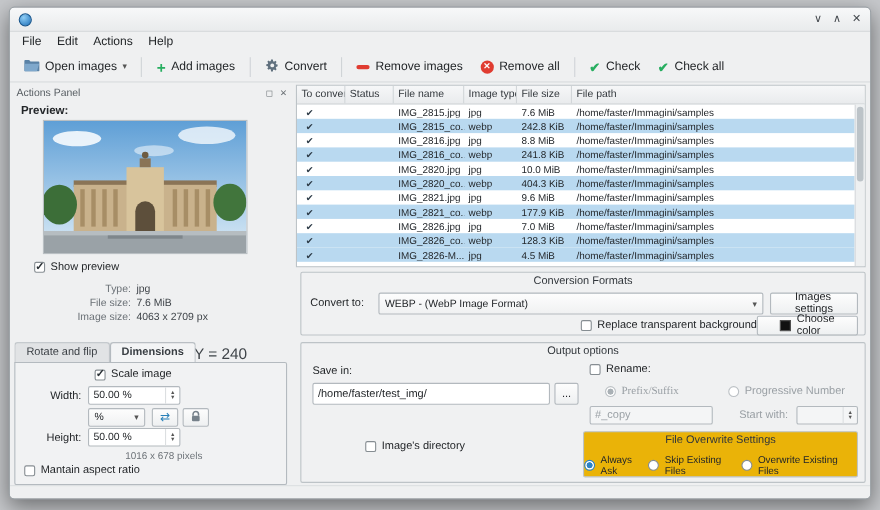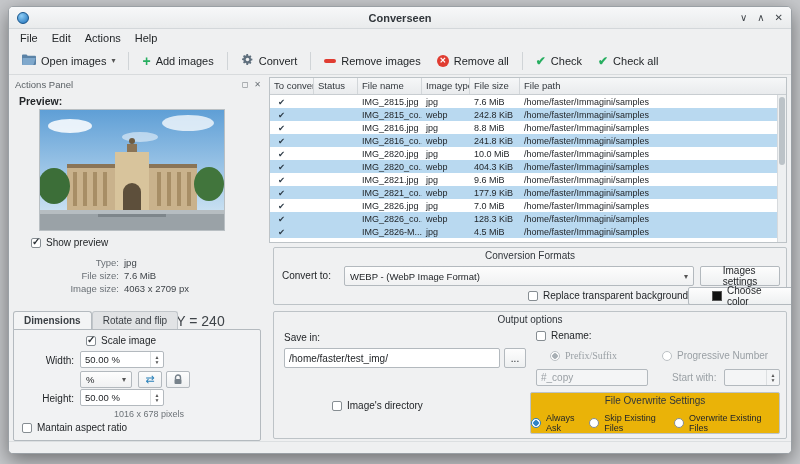--- a/index.html
+++ b/index.html
@@ -99,21 +99,20 @@
   .statusbar { position:absolute; left:0; right:0; bottom:0; height:12px; background:#eff0f1; border-top:1px solid #dcdfe1; }
   .splitter { position:absolute; left:256px; top:70px; width:4px; height:366px; }
 </style>
 </head>
 <body>
 
 <div class="window">
 
   <div class="titlebar">
     <div class="appicon"></div>
-    <div class="wtitle">Converseen</div>
     <div class="wbtns">
       <span class="wbtn">∨</span>
       <span class="wbtn">∧</span>
       <span class="wbtn">✕</span>
     </div>
   </div>
 
   <div class="menubar">
     <span class="menuitem">File</span>
     <span class="menuitem">Edit</span>
@@ -224,22 +223,22 @@
     <span class="iv">jpg</span>
     <span class="il">File size:</span>
     <span class="iv">7.6 MiB</span>
     <span class="il">Image size:</span>
     <span class="iv">4063 x 2709 px</span>
     <span class="il res">Image resolution:</span>
     <span class="iv res">X = 240 Y = 240</span>
   </div>
 
   <div class="tabs">
+    <div class="tab">Rotate and flip</div>
     <div class="tab active">Dimensions</div>
-    <div class="tab">Rotate and flip</div>
   </div>
 
   <div class="tabpanel">
     <div class="cb checked" style="position:absolute;left:72px;top:5px;">
       <span class="box"></span>
       <span>Scale image</span>
     </div>
 
     <span class="flabel" style="left:8px;top:25px;width:52px;text-align:right;display:inline-block;">Width:</span>
     <div class="spin" style="left:66px;top:21px;">
@@ -396,21 +395,21 @@
       <span>WEBP - (WebP Image Format)</span>
       <span class="caret">▾</span>
     </div>
     <div class="btn" style="position:absolute;left:426px;top:18px;width:80px;">
       <span>Images settings</span>
     </div>
     <div class="cb" style="position:absolute;left:254px;top:42px;">
       <span class="box"></span>
       <span>Replace transparent background</span>
     </div>
-    <div class="btn" style="position:absolute;left:414px;top:39px;width:112px;height:18px;">
+    <div class="btn" style="position:absolute;left:414px;top:39px;width:92px;height:18px;">
       <span class="swatch"></span>
       <span>Choose color</span>
     </div>
   </div>
 
   <div class="group" style="left:264px;top:304px;width:514px;height:128px;">
     <div class="gtitle">Output options</div>
 
     <span class="flabel" style="left:10px;top:20px;">Save in:</span>
     <input class="input" style="position: absolute; left: 10px; top: 36px; width: 216px; height: 20px;" value="/home/faster/test_img/">

